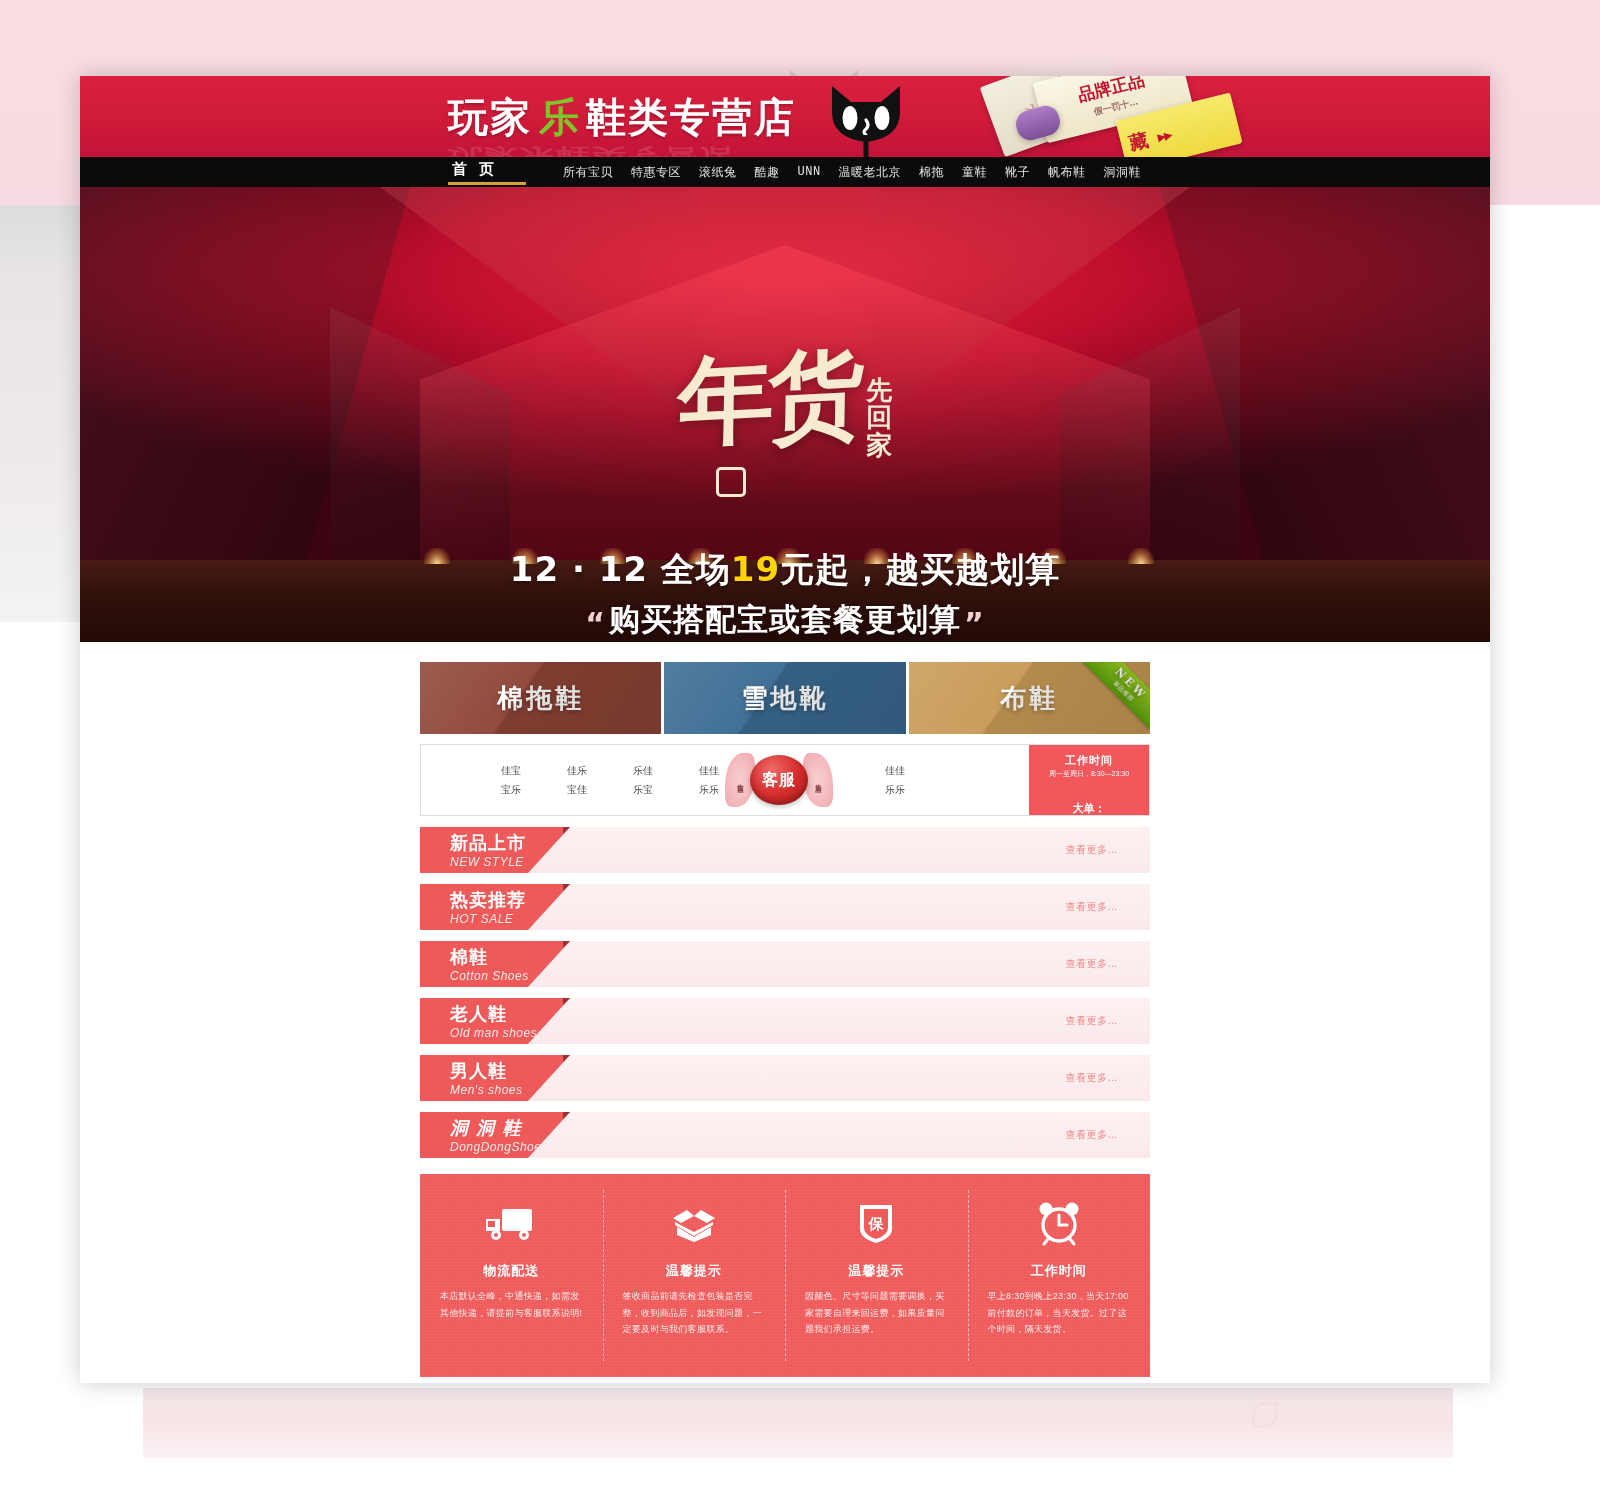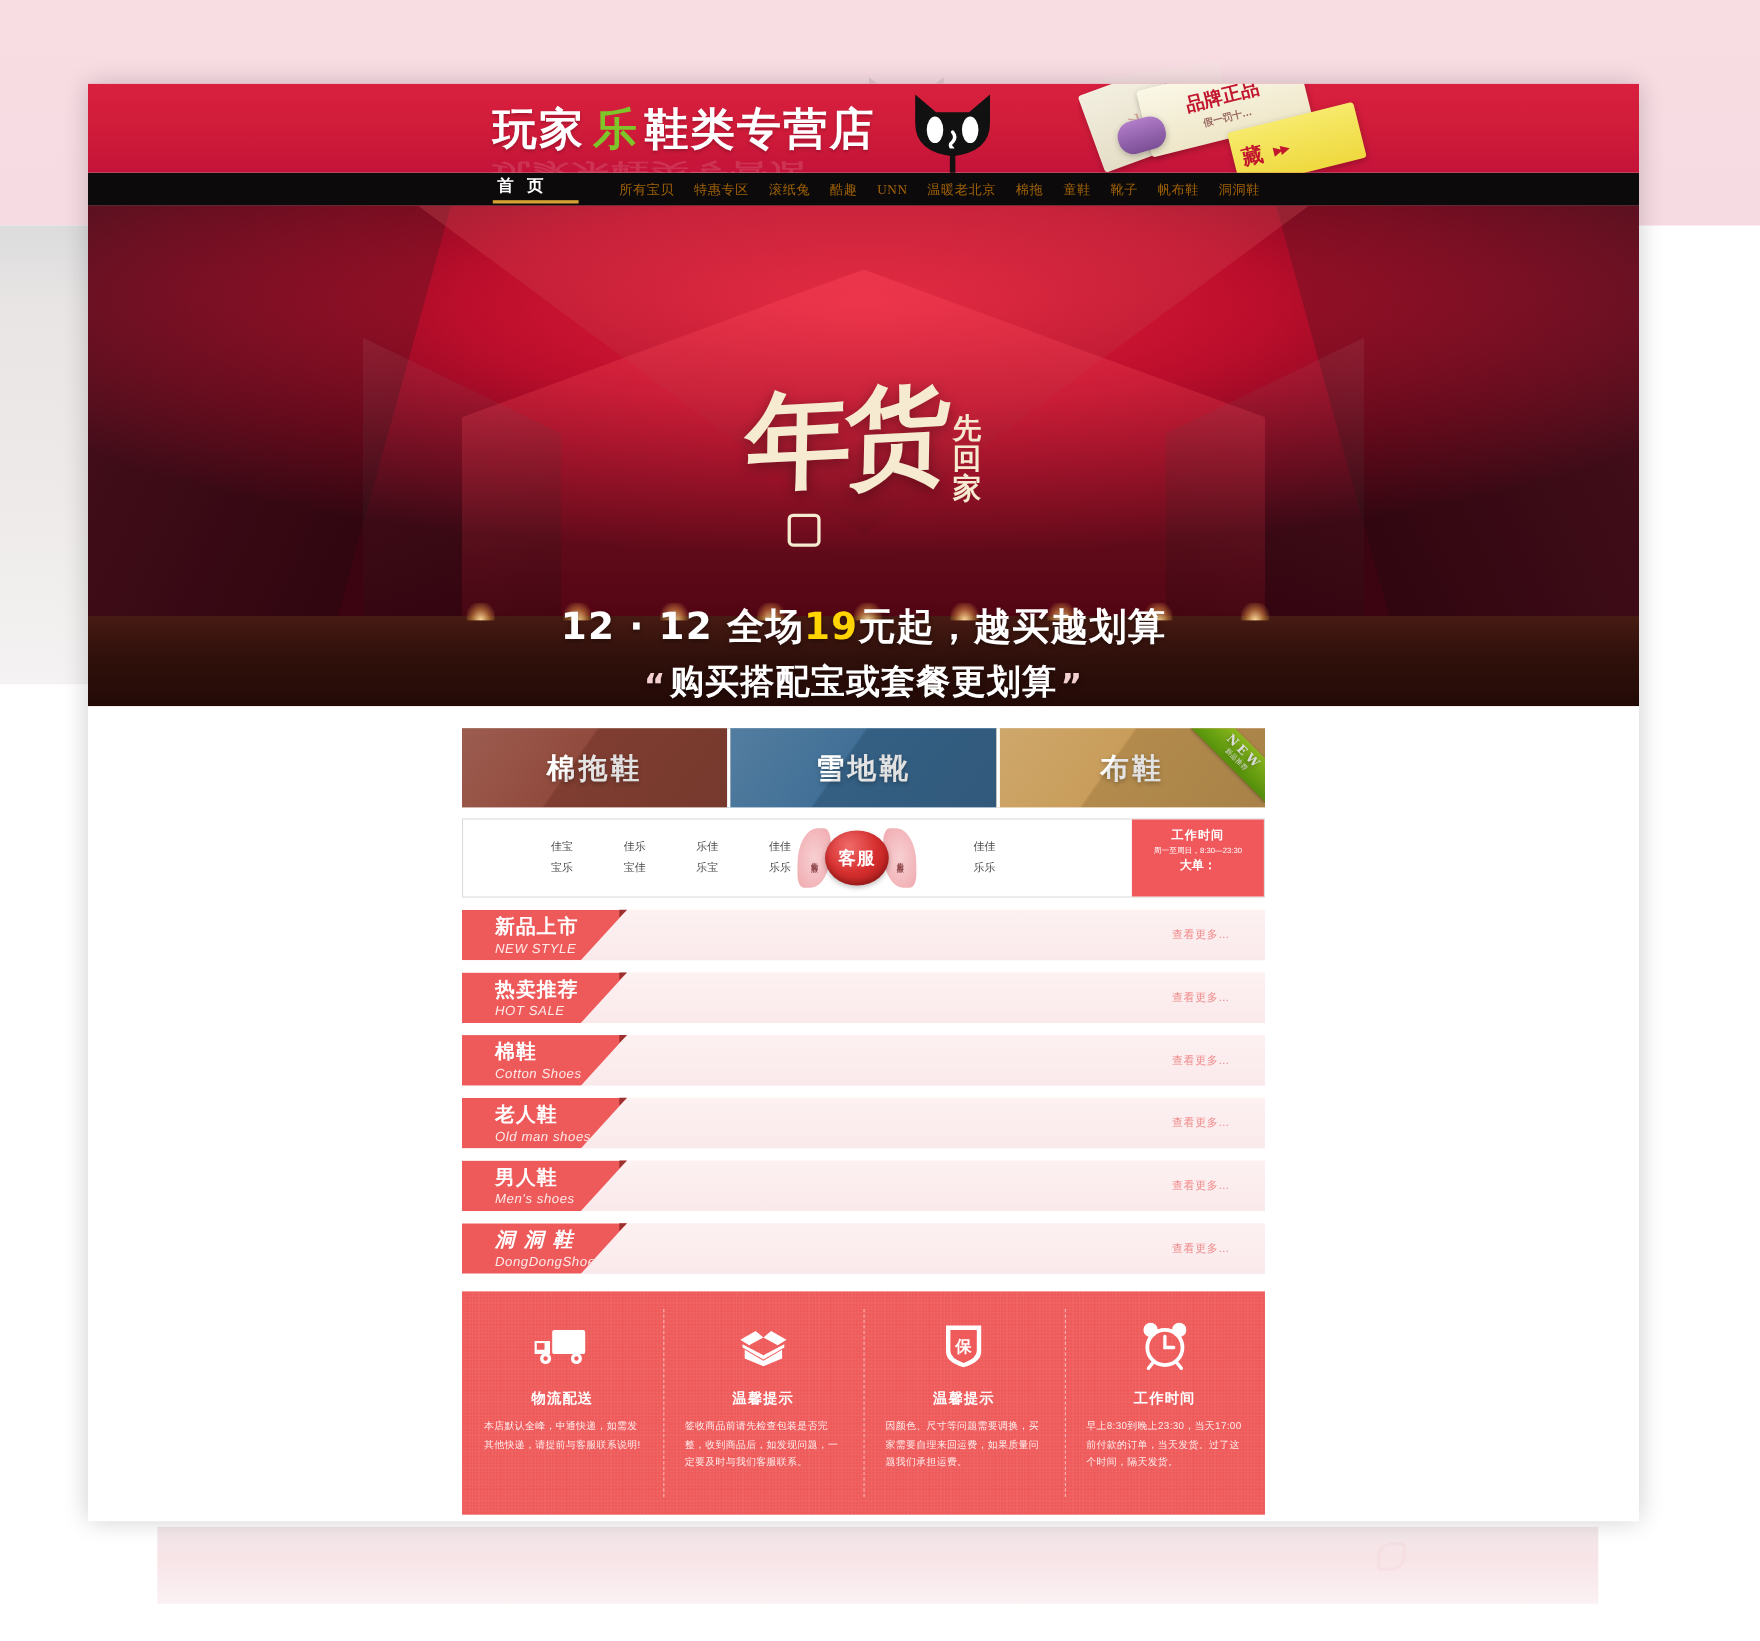--- a/index.html
+++ b/index.html
@@ -102,21 +102,21 @@
     padding-left: 368px;
   }
   .nav-home {
     color: #ffffff; font-size: 15px; font-weight: bold;
     font-family: "DejaVu Serif", serif; letter-spacing: 12px;
     padding: 0 20px 3px 4px; margin-right: 28px;
     border-bottom: 3px solid #d6a233;
     cursor: pointer;
   }
   .nav-item {
-    color: #a16207; font-size: 12px; font-family: Liberation Serif, serif;
+    color: #e5e5e5; font-size: 12px; font-family: Liberation Mono, monospace;
     margin: 0 9px; letter-spacing: .5px; cursor: pointer; white-space: nowrap;
   }
 
   
   #hero {
     position: relative; height: 455px; overflow: hidden;
     background:
       radial-gradient(ellipse 62% 50% at 50% 20%, #e8203c 0%, #bb0e2c 42%, #79061c 72%, #3c0310 100%),
       #4a0413;
   }
@@ -230,21 +230,21 @@
     font-size: 16px; letter-spacing: 1px;
     display: flex; align-items: center; justify-content: center;
   }
   #cs-spacer { flex: 1; }
   #work-hours {
     width: 120px; height: 70px; background: #f0585c; color: #ffffff;
     text-align: center; padding-top: 7px; line-height: 1.5;
   }
   #work-hours .wh-title { font-size: 11px; font-weight: bold; letter-spacing: 1px; }
   #work-hours .wh-sub   { font-size: 7px; }
-  #work-hours .wh-big   { font-size: 11px; font-weight: bold; margin-top: 0; }
+  #work-hours .wh-big   { font-size: 11px; font-weight: bold; margin-top: 21px; }
 
   
   .sec-row {
     position: relative; height: 46px; margin-top: 11px;
     background: linear-gradient(#fdf1f2, #fae9eb);
     display: flex; align-items: center;
   }
   .sec-tag {
     position: relative; width: 150px; height: 46px; flex: none;
     background: #ee5a5a; color: #ffffff;

